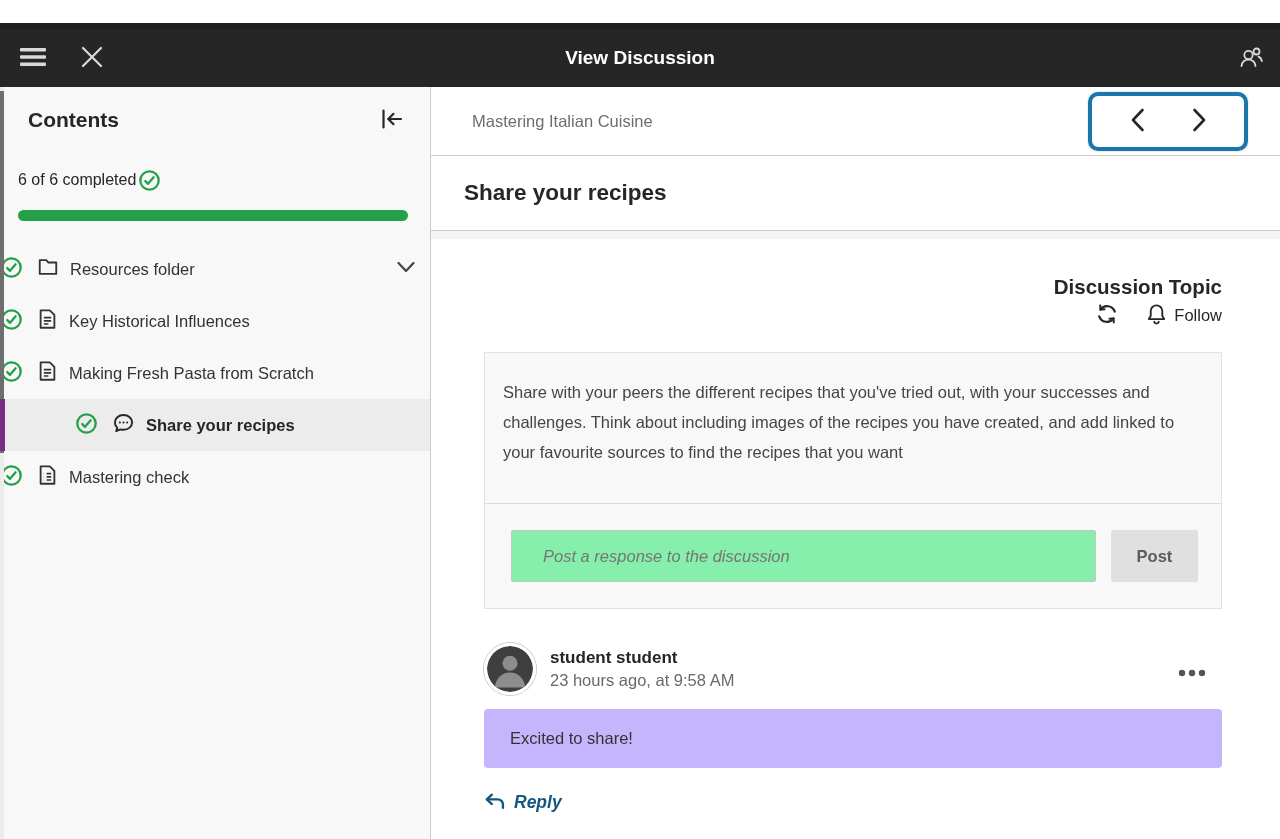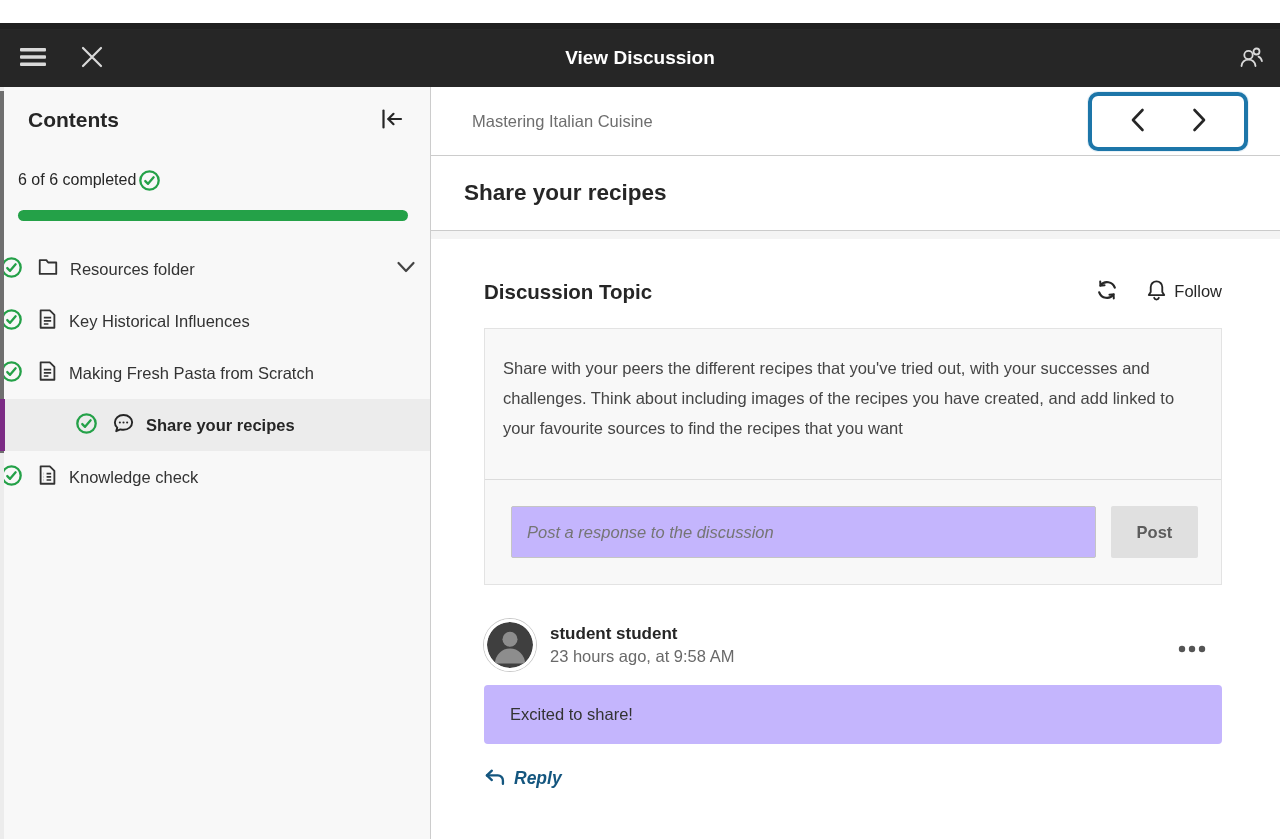--- a/index.html
+++ b/index.html
@@ -43,30 +43,30 @@
   .breadcrumb-row { position:relative; height:69px; border-bottom:1px solid #cccccc; display:flex; align-items:center; padding-left:41px; }
   .breadcrumb { font-size:16.5px; color:#6e6e6e; }
   .nav-buttons-highlight { position:absolute; right:32px; top:5px; width:160px; height:59px; border:4px solid #1d76a9; border-radius:10px; background:#fff; display:flex; align-items:center; justify-content:space-around; padding:0 14px; box-shadow:0 0 0 1px #e8f1f7; }
   .nav-buttons-highlight .icon-btn { padding:6px 10px; }
 
   .title-row { height:74px; display:flex; align-items:center; padding-left:33px; }
   .page-title { font-size:22.5px; font-weight:bold; color:#262626; }
   .section-divider { height:9px; background:#f4f4f4; border-top:1px solid #cbcbcb; }
 
   .content { padding:36px 58px 0 53px; }
-  .topic-header { display:flex; align-items:center; justify-content:space-between; margin-bottom:20px; }
+  .topic-header { display:flex; align-items:flex-end; justify-content:space-between; margin-bottom:20px;flex-direction:column; }
   .topic-heading { font-size:20.5px; font-weight:bold; color:#262626; }
   .topic-actions { display:flex; align-items:center; gap:24px; }
   .follow { display:flex; align-items:center; gap:7px; background:none; border:none; cursor:pointer; }
   .follow-label { font-size:16.5px; color:#262626; }
 
   .topic-card { border:1px solid #e3e3e3; background:#f8f8f8; }
   .topic-body { padding:24px 18px 36px 18px; font-size:16.5px; color:#454545; line-height:30px; max-width:740px; }
   .post-row { border-top:1px solid #dcdcdc; padding:26px 23px 26px 26px; display:flex; align-items:center; gap:15px; }
-  .post-input { flex:1; height:52px; border:1px solid #c5c5c5; border-radius:2px; background:#c4b5fd; font-family:"Liberation Sans","DejaVu Sans",sans-serif; font-size:16.5px; font-style:italic; color:#555; padding:0 15px; }
+  .post-input { flex:1; height:52px; border:1px solid #c5c5c5; border-radius:2px; background:#86efac; font-family:"Liberation Sans","DejaVu Sans",sans-serif; font-size:16.5px; font-style:italic; color:#555; padding:0 31px; }
   .post-input::placeholder { color:#757575; font-style:italic; }
   .post-btn { width:87px; height:52px; background:#e0e0e0; border:none; border-radius:2px; font-size:16.5px; font-weight:bold; color:#5c5c5c; cursor:default; }
 
   .response-header { display:flex; align-items:center; margin-top:34px; position:relative; }
   .avatar { width:52px; height:52px; border-radius:50%; overflow:hidden; border:3px solid #fff; box-shadow:0 0 0 1px #c9c9c9; flex:0 0 52px; }
   .response-meta { margin-left:14px; }
   .response-author { font-size:17px; font-weight:bold; color:#262626; }
   .response-time { font-size:16.5px; color:#696969; margin-top:3px; }
   .more-btn { position:absolute; right:12px; top:18px; }
 
@@ -236,21 +236,21 @@
           </span>
           <span class="type-icon">
             <svg width="21" height="22" viewBox="0 0 22 24" fill="none" stroke="#333" stroke-width="2" stroke-linejoin="round">
                 <path d="M3.5 2.5h10l5 5v14h-15z"></path>
                 <g stroke-width="1.8">
                   <path d="M10 10.5h5M10 14h5M10 17.5h5"></path>
                   <path d="M6.8 10.5h.2M6.8 14h.2M6.8 17.5h.2" stroke-width="2.6"></path>
                 </g>
               </svg>
           </span>
-          <span class="nav-label">Knowledge check</span>
+          <span class="nav-label">Mastering check</span>
         </div>
 
       </nav>
     </aside>
 
     <section class="main">
 
       <div class="breadcrumb-row">
         <span class="breadcrumb">Mastering Italian Cuisine</span>
         <div class="nav-buttons-highlight">

